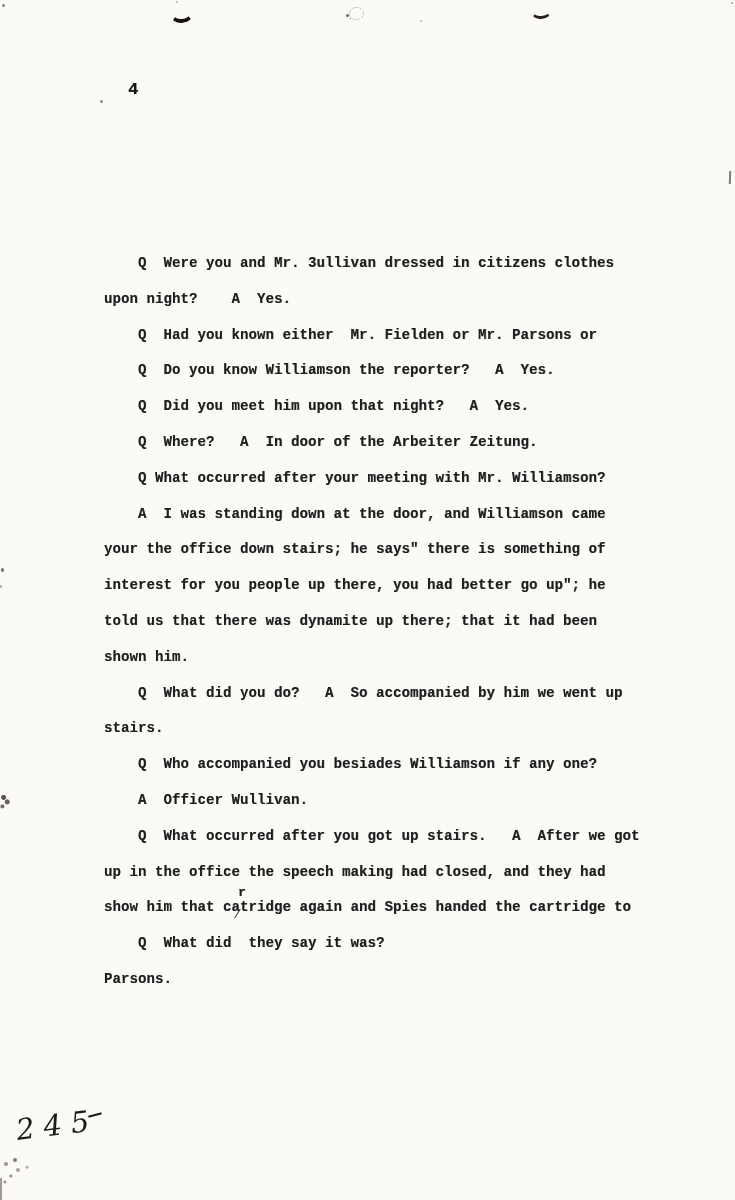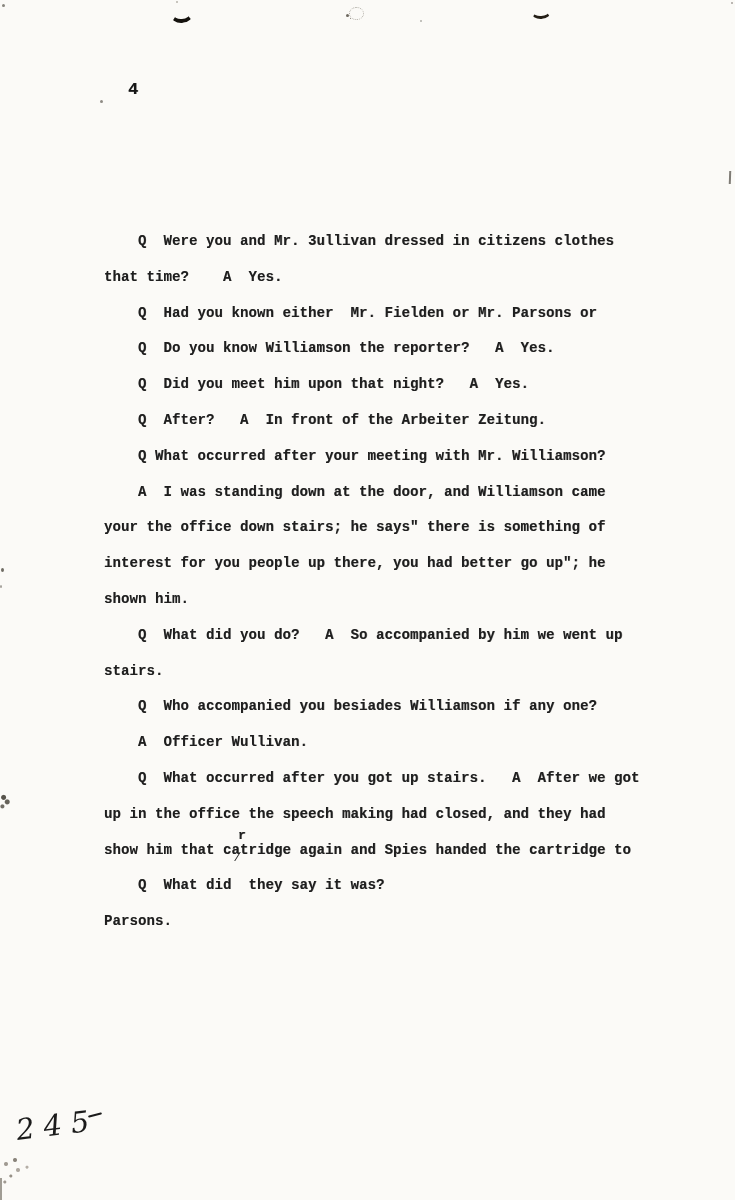--- a/index.html
+++ b/index.html
@@ -25,21 +25,21 @@
     top: 80px;
     font-size: 17px;
     font-weight: 700;
     color: #161616;
     text-shadow: 0.4px 0.4px 0.6px rgba(20,20,20,.55);
   }
   
   .text-block {
     position: absolute;
     left: 104px;
-    top: 224px;
+    top: 246px;
     width: 620px;
   }
   .line {
     white-space: pre;
     font-size: 14px;
     font-weight: 700;
     line-height: 35.8px;
     letter-spacing: 0.1px;
     color: #1e1e1e;
     text-shadow: 0.35px 0.35px 0.55px rgba(25,25,25,.5);
@@ -196,29 +196,30 @@
   <div class="speck sp-f"></div>
   <div class="edge-smudge"></div>
   <div class="right-tick"></div>
   <div class="bottom-left-noise"></div>
   <div class="edge-line"></div>
 
   <div class="page-number">4</div>
 
   <div class="text-block">
     <div class="line">    Q  Were you and Mr. 3ullivan dressed in citizens clothes</div>
-    <div class="line">that time?    A  Yes.</div>
+    <div class="line">upon night?    A  Yes.</div>
     <div class="line">    Q  Had you known either  Mr. Fielden or Mr. Parsons or</div>
     <div class="line">    Q  Do you know Williamson the reporter?   A  Yes.</div>
     <div class="line">    Q  Did you meet him upon that night?   A  Yes.</div>
-    <div class="line">    Q  After?   A  In front of the Arbeiter Zeitung.</div>
+    <div class="line">    Q  Where?   A  In door of the Arbeiter Zeitung.</div>
     <div class="line">    Q What occurred after your meeting with Mr. Williamson?</div>
     <div class="line">    A  I was standing down at the door, and Williamson came</div>
     <div class="line">your the office down stairs; he says" there is something of</div>
     <div class="line">interest for you people up there, you had better go up"; he</div>
+    <div class="line">told us that there was dynamite up there; that it had been</div>
     <div class="line">shown him.</div>
     <div class="line">    Q  What did you do?   A  So accompanied by him we went up</div>
     <div class="line">stairs.</div>
     <div class="line">    Q  Who accompanied you besiades Williamson if any one?</div>
     <div class="line">    A  Officer Wullivan.</div>
     <div class="line">    Q  What occurred after you got up stairs.   A  After we got</div>
     <div class="line">up in the office the speech making had closed, and they had</div>
 
     <div class="line"><span>show him that ca</span><span class="ins"><span class="ins-r">r</span><span class="ins-caret"></span></span><span>tridge again and Spies handed the cartridge to</span></div>
 

